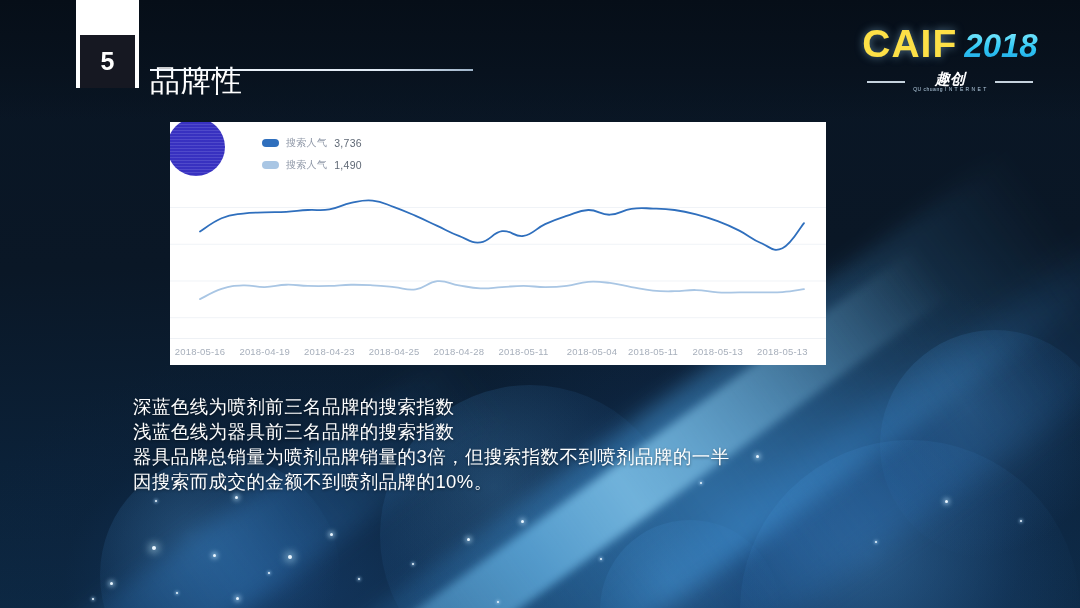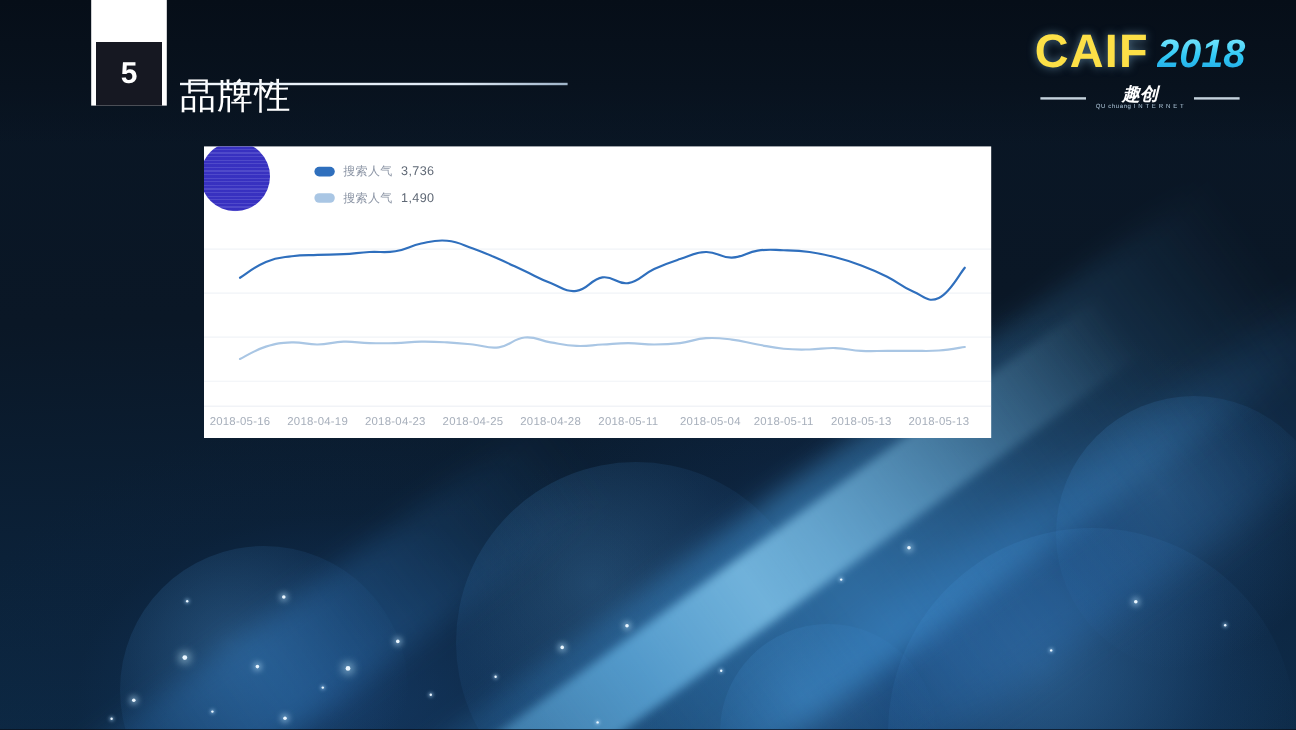--- a/index.html
+++ b/index.html
@@ -382,14 +382,20 @@
         <span class="tick" style="left: 224.143px;">2018-04-25</span>
         <span class="tick" style="left: 288.857px;">2018-04-28</span>
         <span class="tick" style="left: 353.571px;">2018-05-11</span>
         <span class="tick" style="left: 402px; margin-left: 20px;">2018-05-04</span>
         <span class="tick" style="left: 483px;">2018-05-11</span>
         <span class="tick" style="left: 547.714px;">2018-05-13</span>
         <span class="tick" style="left: 612.429px;">2018-05-13</span>
       </div>
   </div>
 
+  <div class="body-copy">
+    <div>深蓝色线为喷剂前三名品牌的搜索指数</div>
+    <div>浅蓝色线为器具前三名品牌的搜索指数</div>
+    <div>器具品牌总销量为喷剂品牌销量的3倍，但搜索指数不到喷剂品牌的一半</div>
+    <div>因搜索而成交的金额不到喷剂品牌的10%。</div>
+  </div>
 
 </div>
 
 </body></html>

